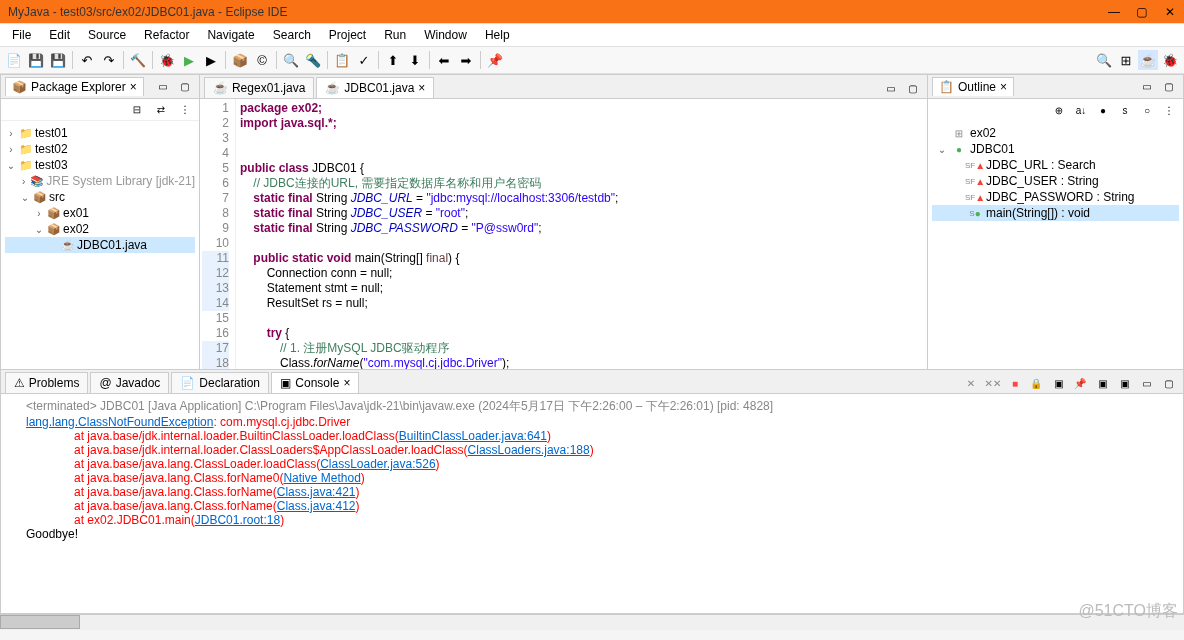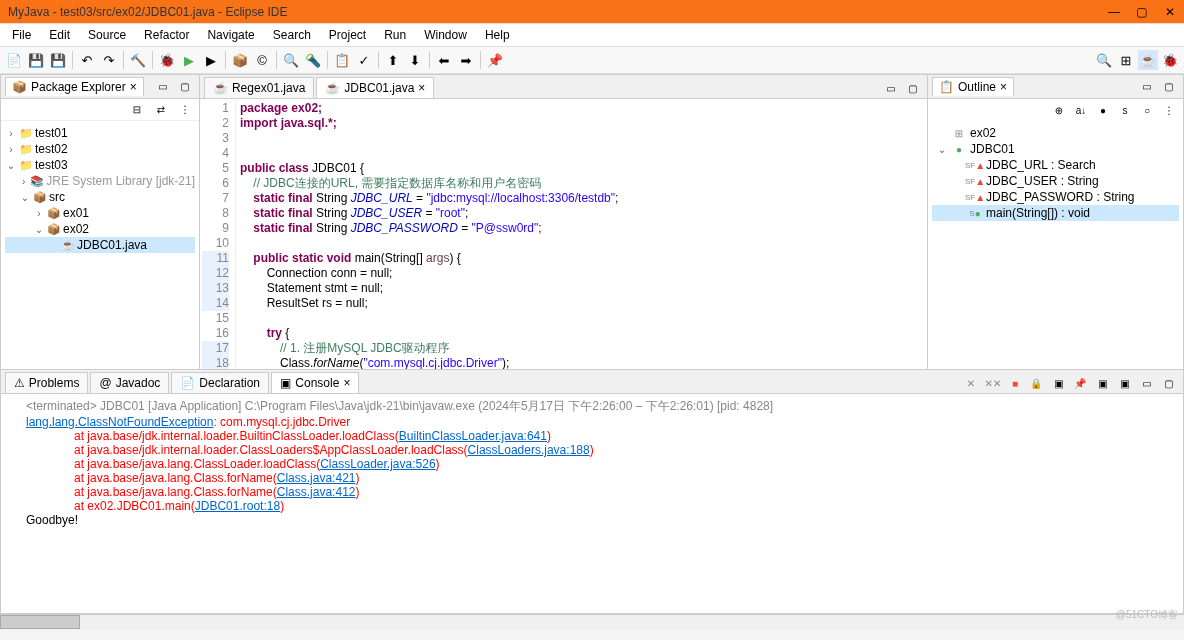--- a/index.html
+++ b/index.html
@@ -56,21 +56,21 @@
 .bottom-toolbar { margin-left: auto; display: flex; gap: 2px; align-items: center; }
 .console { flex: 1; padding: 4px 25px; font-family: Consolas, monospace; font-size: 12px; overflow: auto; }
 .console .hdr { color: #888; }
 .console .err { color: #ff0000; }
 .console .link { color: #0066cc; text-decoration: underline; }
 .console .trace { padding-left: 48px; }
 
 .hscroll { height: 16px; background: #f0f0f0; border-top: 1px solid #ccc; position: relative; }
 .hscroll .thumb { position: absolute; left: 0; width: 80px; height: 14px; background: #ccc; border: 1px solid #aaa; }
 
-.watermark { position: absolute; right: 6px; bottom: 18px; color: #bbb; font-size: 10px; }
+.watermark { position: absolute; right: 6px; bottom: 18px; color: #bbb; font-size: 16px; }
 </style>
 </head>
 <body>
 
 <div class="titlebar">
   <span class="title">MyJava - test03/src/ex02/JDBC01.java - Eclipse IDE</span>
   <div class="winbtns">
     <span class="winbtn">—</span>
     <span class="winbtn">▢</span>
     <span class="winbtn">✕</span>
@@ -229,21 +229,21 @@
       <div class="code"><span class="kw">package ex02;</span>
 <span class="kw">import java.sql.*;</span>
 
 
 <span class="kw">public class</span><span> JDBC01 {</span>
 <span class="cmt">    // JDBC连接的URL, 需要指定数据库名称和用户名密码</span>
 <span class="kw">    static final</span><span> String </span><span class="field">JDBC_URL</span><span> = </span><span class="str">"jdbc:mysql://localhost:3306/testdb"</span><span>;</span>
 <span class="kw">    static final</span><span> String </span><span class="field">JDBC_USER</span><span> = </span><span class="str">"root"</span><span>;</span>
 <span class="kw">    static final</span><span> String </span><span class="field">JDBC_PASSWORD</span><span> = </span><span class="str">"P@ssw0rd"</span><span>;</span>
 
-<span class="kw">    public static void</span><span> main(String[] </span><span style="color:#6a3e3e">args</span><span>) {</span>
+<span class="kw">    public static void</span><span> main(String[] </span><span style="color:#6a3e3e">final</span><span>) {</span>
 <span>        Connection conn = null;</span>
 <span>        Statement stmt = null;</span>
 <span>        ResultSet rs = null;</span>
 
 <span class="kw">        try</span><span> {</span>
 <span class="cmt">            // 1. 注册MySQL JDBC驱动程序</span>
 <span>            Class.</span><span class="method">forName</span><span>(</span><span class="str">"com.mysql.cj.jdbc.Driver"</span><span>);</span>
 
 
 </div>
@@ -337,20 +337,21 @@
       <span class="tbtn" style="font-size:10px">▢</span>
     </div>
   </div>
   <div class="console">
     <div class="hdr">&lt;terminated&gt; JDBC01 [Java Application] C:\Program Files\Java\jdk-21\bin\javaw.exe  (2024年5月17日 下午2:26:00 – 下午2:26:01) [pid: 4828]</div>
     <div><span class="err link">lang.lang.ClassNotFoundException</span><span class="err">: com.mysql.cj.jdbc.Driver</span></div>
     <div id="traces">
         <div class="trace err">at java.base/jdk.internal.loader.BuiltinClassLoader.loadClass(<span class="link">BuiltinClassLoader.java:641</span>)</div>
         <div class="trace err">at java.base/jdk.internal.loader.ClassLoaders$AppClassLoader.loadClass(<span class="link">ClassLoaders.java:188</span>)</div>
         <div class="trace err">at java.base/java.lang.ClassLoader.loadClass(<span class="link">ClassLoader.java:526</span>)</div>
+        <div class="trace err">at java.base/java.lang.Class.forName0(<span class="link">Native Method</span>)</div>
         <div class="trace err">at java.base/java.lang.Class.forName(<span class="link">Class.java:421</span>)</div>
         <div class="trace err">at java.base/java.lang.Class.forName(<span class="link">Class.java:412</span>)</div>
         <div class="trace err">at ex02.JDBC01.main(<span class="link">JDBC01.root:18</span>)</div>
       </div>
     <div>Goodbye!</div>
   </div>
 </div>
 
 <div class="hscroll">
   <div class="thumb"></div>

